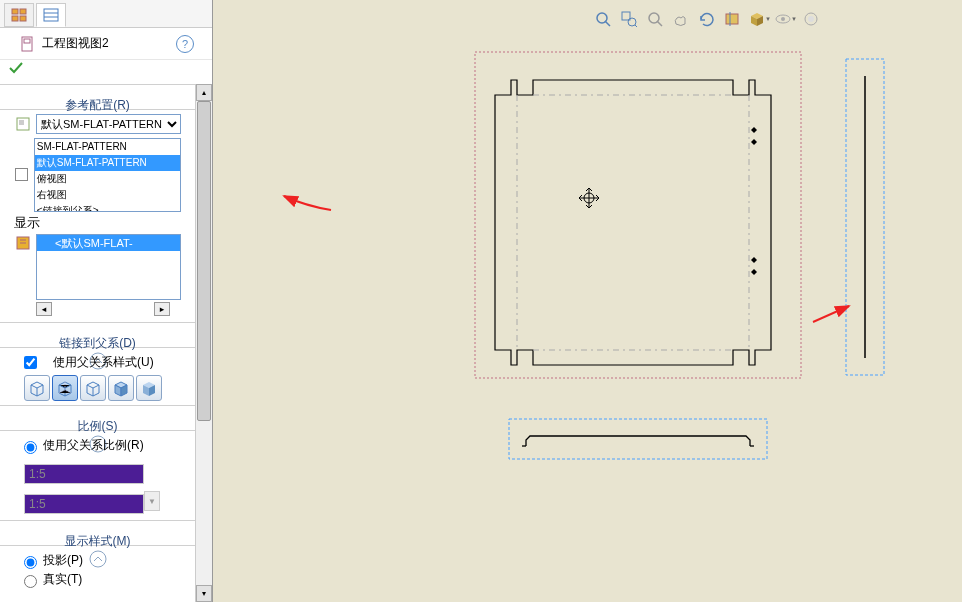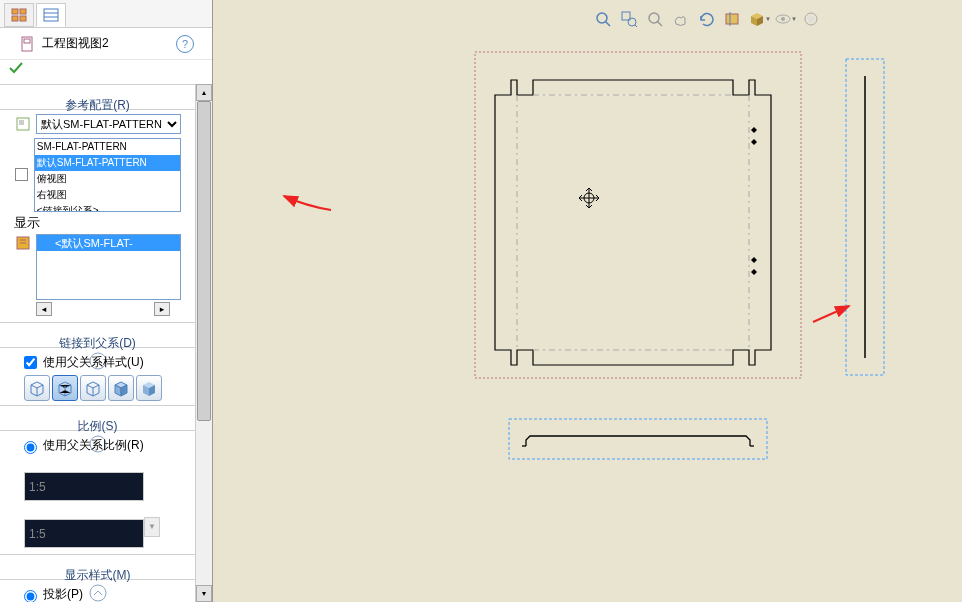--- a/index.html
+++ b/index.html
@@ -25,29 +25,29 @@
 .config-row select, .config-row .dropdown { flex: 1; height: 20px; border: 1px solid #7a9fcc; background: #fff; font-size: 11px; }
 .config-icon { width: 18px; height: 18px; display: inline-flex; align-items: center; justify-content: center; }
 .listbox { width: 100%; height: 70px; border: 1px solid #7a9fcc; background: #fff; margin-top: 2px; overflow: auto; }
 .listbox .item { height: 16px; padding: 0 2px; font-size: 10px; line-height: 16px; cursor: default; overflow: hidden; white-space: nowrap; }
 .listbox .item.sel { background: #3399ff; color: #fff; }
 .listbox-foot { display: flex; justify-content: flex-start; gap: 2px; margin-top: 2px; }
 .listbox-foot .mini-btn { width: 16px; height: 14px; border: 1px solid #999; background: #eee; font-size: 9px; display: flex; align-items: center; justify-content: center; }
 .tree { border: 1px solid #7a9fcc; background: #fff; height: 66px; margin-top: 2px; overflow: hidden; }
 .tree .item { height: 16px; padding-left: 18px; font-size: 11px; line-height: 16px; }
 .tree .item.sel { background: #3399ff; color: #fff; }
-.chk-row { display: flex; align-items: center; gap: 6px; margin: 2px 0 4px 10px; }
+.chk-row { display: flex; align-items: center; gap: 16px; margin: 2px 0 4px 10px; }
 .chk-row input { width: 13px; height: 13px; }
 .style-buttons { display: flex; gap: 2px; margin-left: 10px; margin-top: 2px; }
 .style-btn { width: 26px; height: 26px; border: 1px solid #8aa5c7; background: linear-gradient(#fff,#d9e3ee); border-radius: 3px; display: flex; align-items: center; justify-content: center; cursor: pointer; }
 .style-btn.active { border-color: #2d6bc7; background: linear-gradient(#d0e3f7,#a7c7e8); }
 
 .radio-row { display: flex; align-items: flex-end; gap: 6px; margin: 2px 0 2px 10px; }
 .radio-row input[type=radio] { width: 13px; height: 13px; }
-.scale-input { width: 60px; height: 29px; border: 1px solid #ccc; background: #0f172a; color: #888; margin: 16px 0 2px 10px; padding: 0 4px; }
+.scale-input { width: 60px; height: 20px; border: 1px solid #ccc; background: #4c1d95; color: #888; margin: 8px 0 2px 10px; padding: 0 4px; }
 
 .scrollbar-v { width: 17px; background: #f0f0f0; border-left: 1px solid #ccc; display: flex; flex-direction: column; }
 .scrollbar-v .arrow { height: 17px; background: #e3e3e3; border: 1px solid #aaa; display: flex; align-items: center; justify-content: center; font-size: 8px; }
 .scrollbar-v .track { flex: 1; background: #f0f0f0; position: relative; }
 .scrollbar-v .thumb { position: absolute; left: 1px; right: 1px; top: 0; height: 320px; background: #cfcfcf; border: 1px solid #999; border-radius: 2px; }
 
 .canvas { flex: 1; height: 100%; background: #e8e4d0; position: relative; }
 .toolbar-top { position: absolute; top: 8px; right: 140px; display: flex; gap: 4px; align-items: center; }
 .tb-btn { width: 22px; height: 22px; display: flex; align-items: center; justify-content: center; cursor: pointer; }
 .tb-btn svg { display: block; }
@@ -234,20 +234,24 @@
               <circle cx="9" cy="9" r="8" fill="none" stroke="#8ba5c4"></circle>
               <path d="M5 11 L9 7 L13 11" stroke="#8ba5c4" fill="none"></path>
             </svg>
         </span>
       </div>
       <div class="section-body">
         <div class="radio-row">
             <input type="radio" name="dt" checked="" style="">
             <span>投影(P)</span>
           </div>
+        <div class="radio-row">
+            <input type="radio" name="dt" style="">
+            <span>真实(T)</span>
+          </div>
       </div>
     </div>
 
     <div class="scrollbar-v">
       <div class="arrow">▴</div>
       <div class="track">
           <div class="thumb"></div>
         </div>
       <div class="arrow">▾</div>
     </div>

